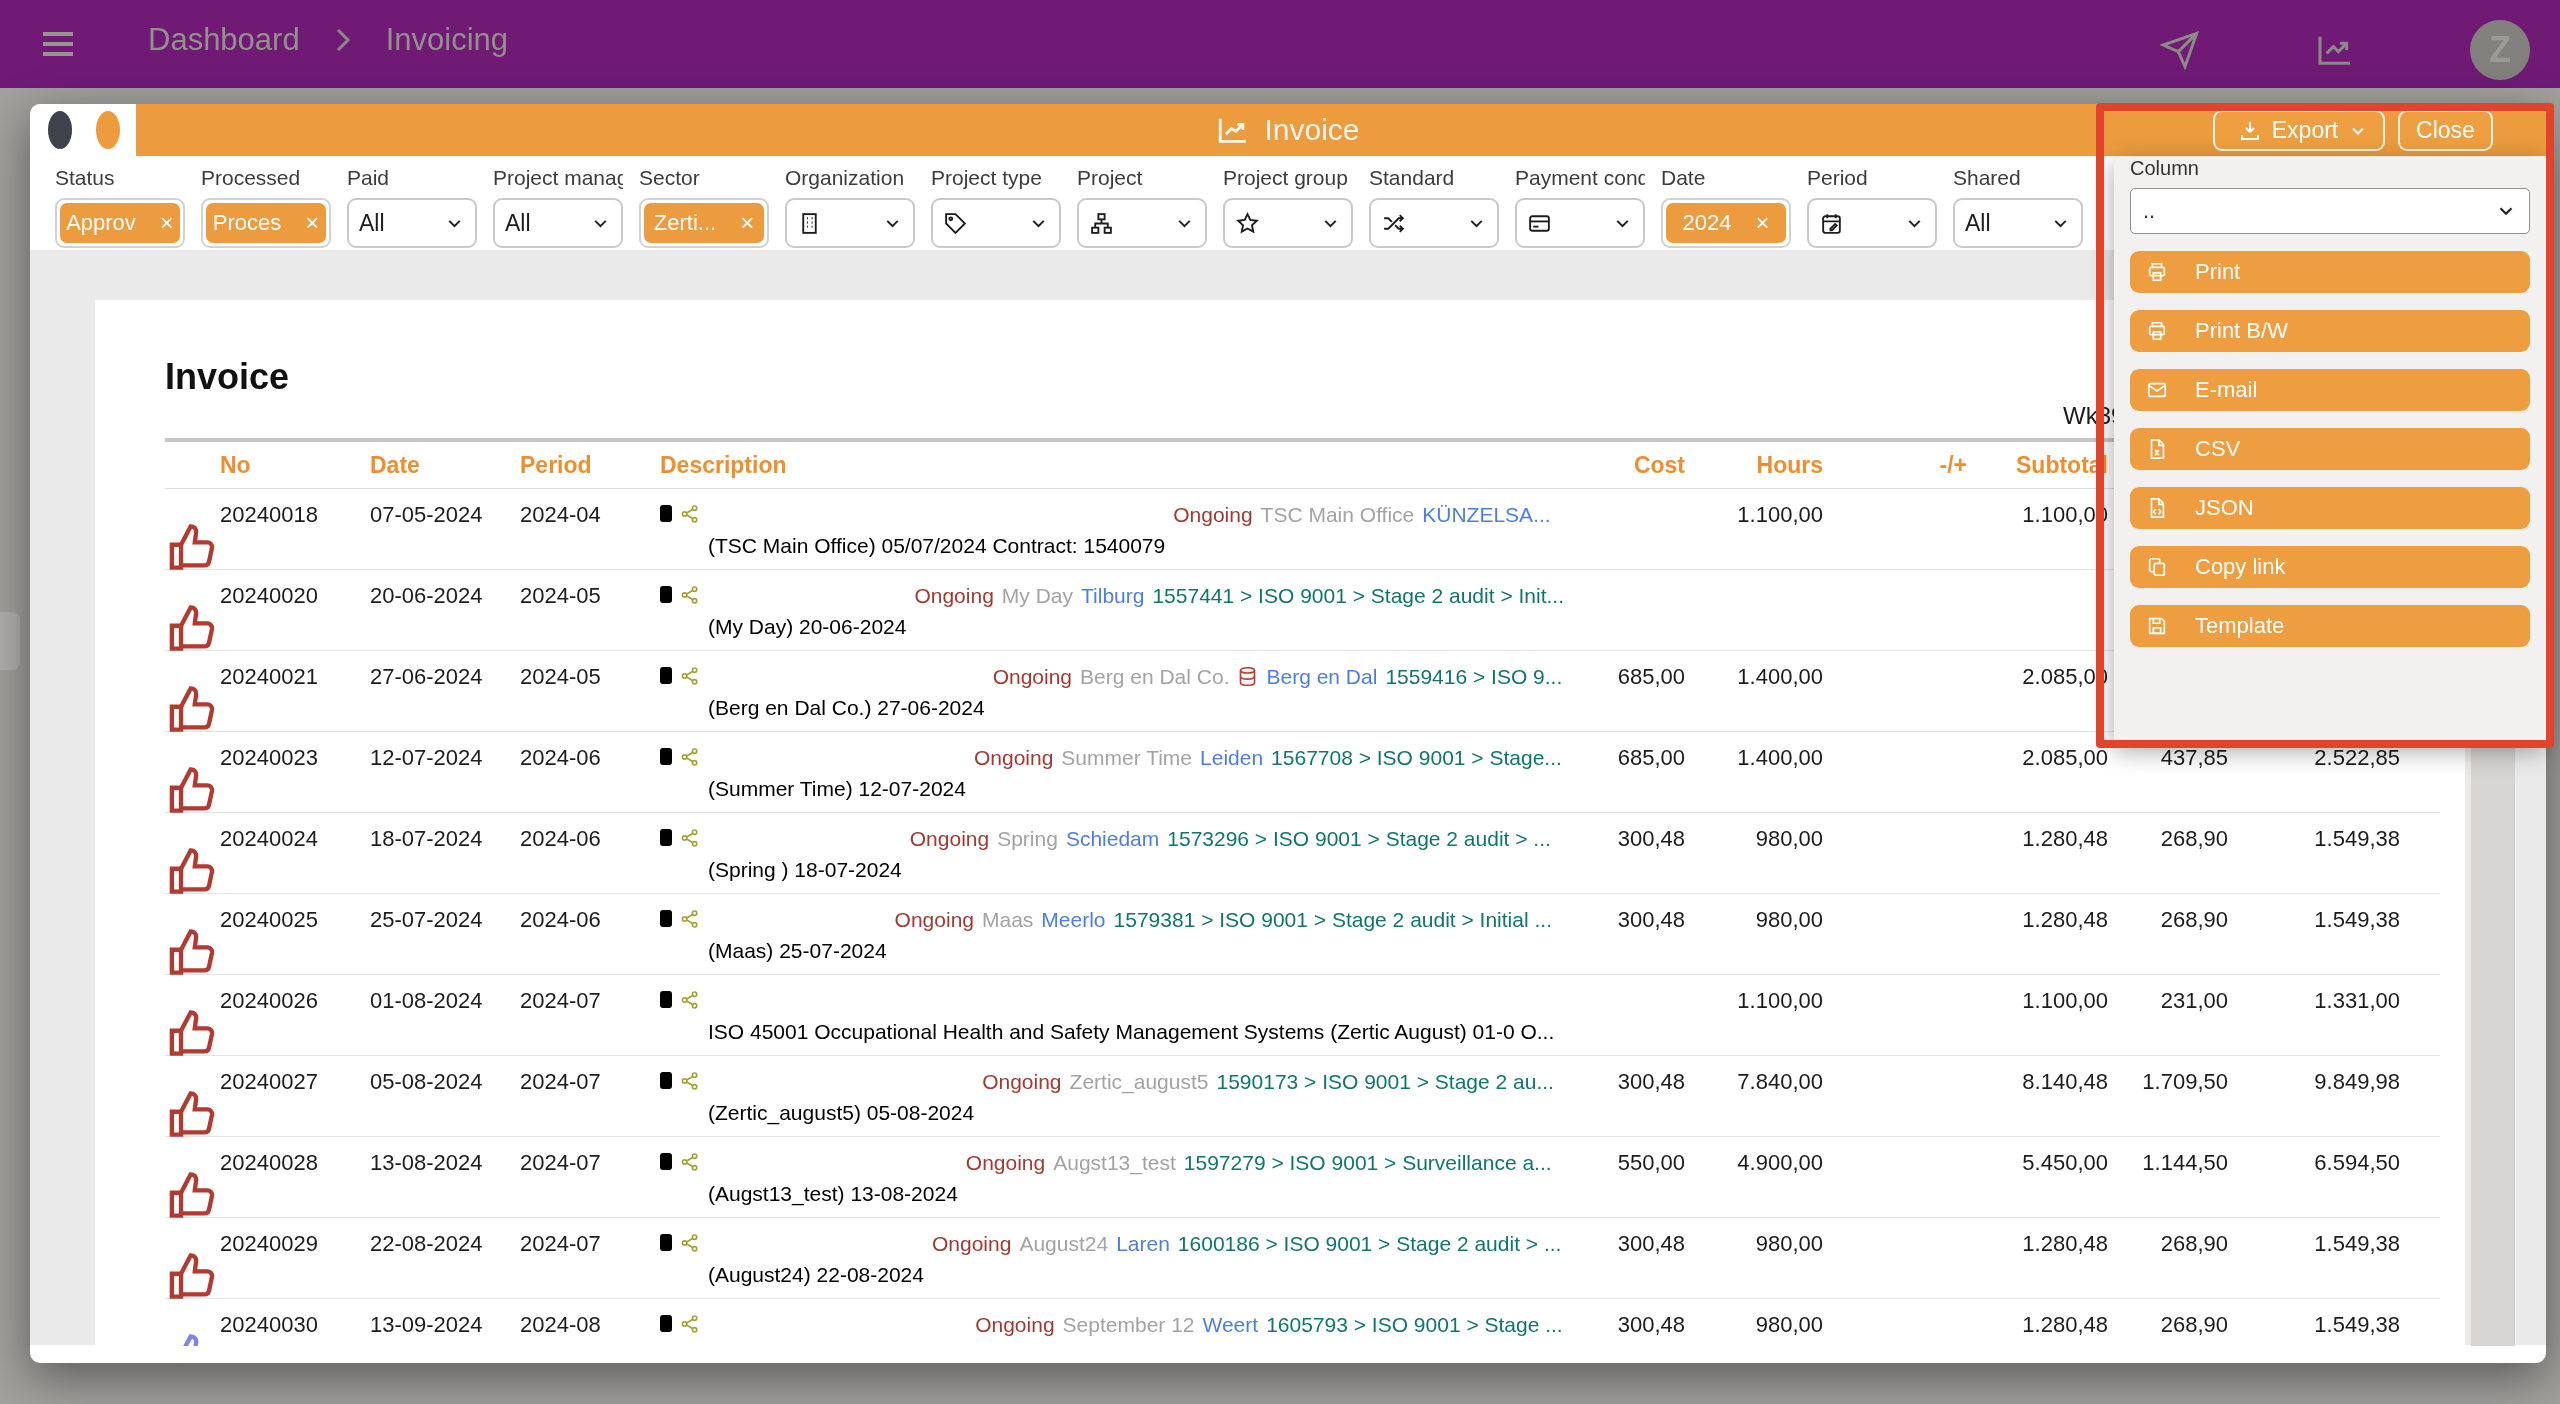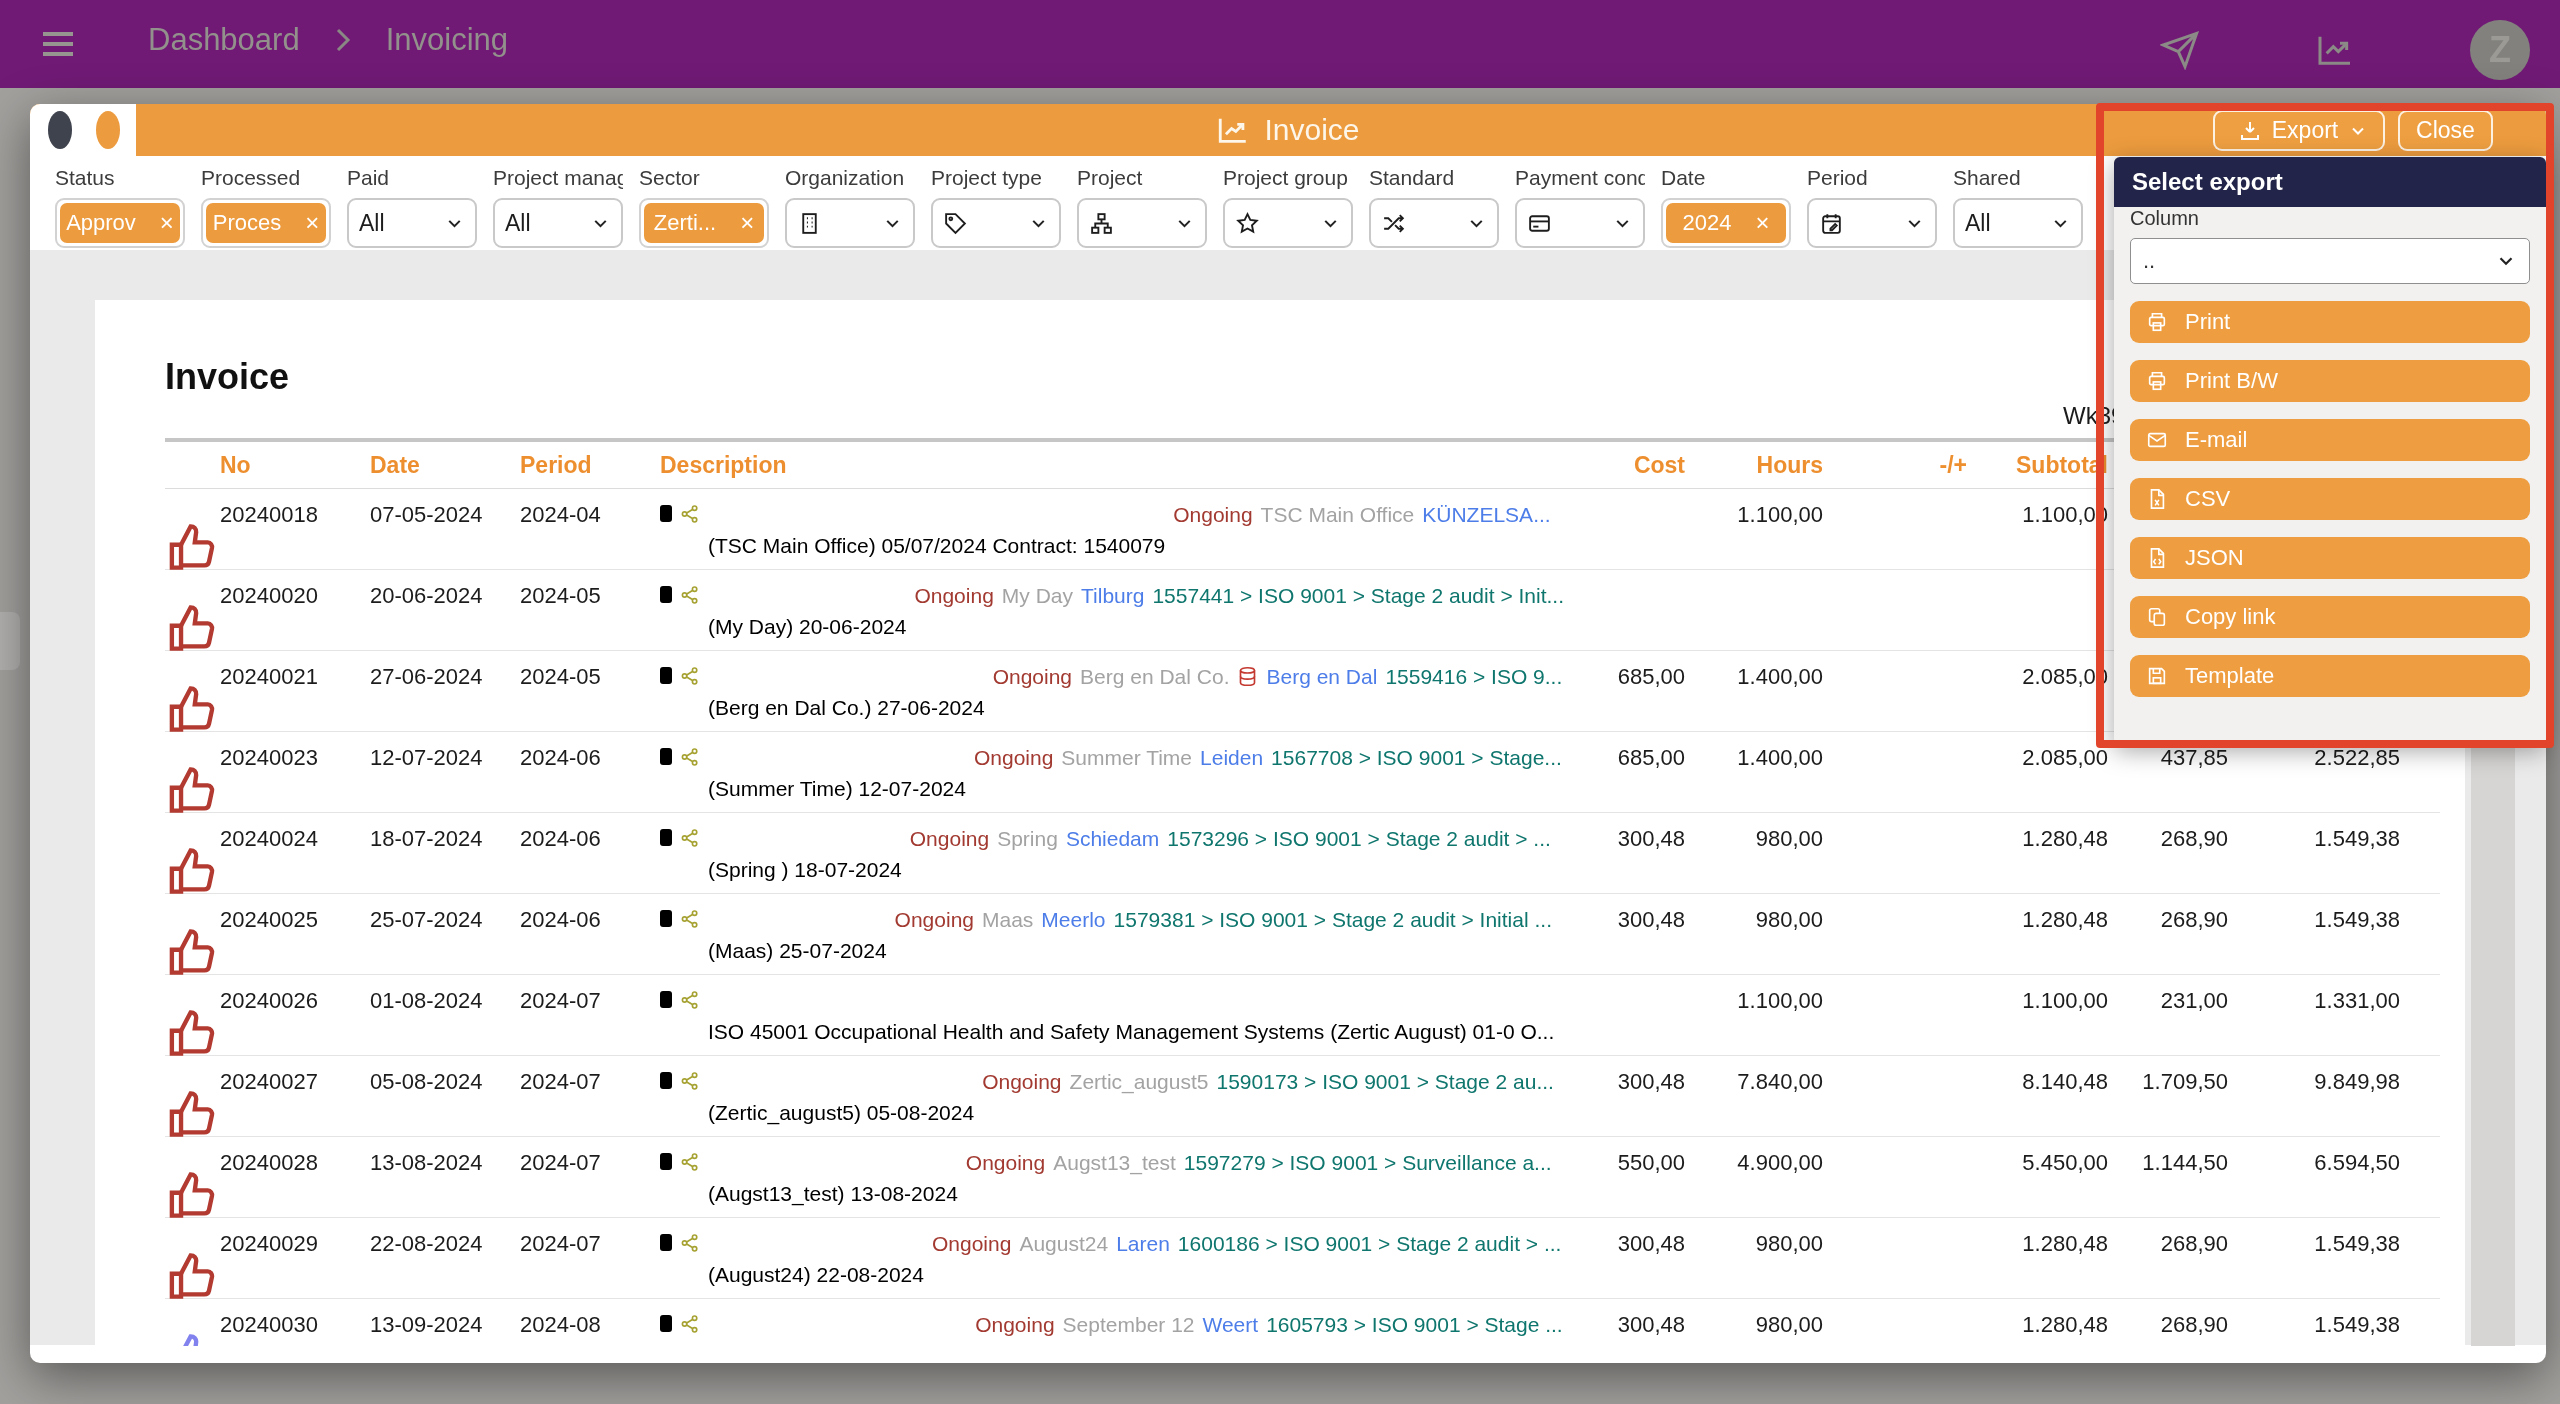--- a/index.html
+++ b/index.html
@@ -92,21 +92,21 @@
   .panel { position:absolute; left:2084px; top:53px; width:432px; height:588px; background:#f2f1ef;
     border-radius:6px; box-shadow:0 6px 24px rgba(0,0,0,.35); z-index:40; }
   .panel-head { height:50px; background:#222449; border-radius:6px 6px 0 0; display:flex;
     align-items:center; padding-left:18px; color:#fff; font-size:24px; font-weight:bold; }
   .panel-body { padding:0 16px; }
   .collabel { font-size:20px; color:#333; }
   .colselect { margin-top:8px; height:46px; background:#fff; border:1px solid #8f8f8f;
     border-radius:5px; display:flex; align-items:center; padding:0 12px; font-size:22px; color:#333; }
   .colselect .chev { width:22px; height:22px; margin-left:auto; color:#222; }
   .exbtn { margin-top:17px; height:42px; background:#ee9e40; border-radius:9px; color:#fff;
-    font-size:22px; display:flex; align-items:center; padding-left:16px; gap:17px; }
+    font-size:22px; display:flex; align-items:center; padding-left:16px; gap:27px; }
   .exbtn .ic { width:22px; height:22px; }
 
   
   .redbox { position:absolute; left:2096px; top:103px; width:458px; height:645px;
     border:8px solid #e2432b; border-radius:4px; z-index:50; pointer-events:none; }
 
   .ic svg, .chev svg, .thumb svg, .share svg, .dbic svg, .hdr-ic svg, .hamburger svg,
   .crumb-chev svg { width:100%; height:100%; display:block; }
 </style>
 </head>
@@ -737,21 +737,20 @@
             <div class="tcell num">1.280,48</div>
             <div class="tcell num">268,90</div>
             <div class="tcell num">1.549,38</div>
           </div>
         </div>
     </div>
   </div>
   <div class="scrollstrip"></div>
 
   <div class="panel">
-    <div class="panel-head">Select export</div>
     <div class="panel-body">
       <div class="collabel">Column</div>
       <div class="colselect">
         <span>..</span>
         <span class="chev">
             <svg viewBox="0 0 24 24" fill="none" stroke="currentColor" stroke-width="2.4">
               <path d="M6 9l6 6 6-6"></path>
             </svg>
           </span>
       </div>

